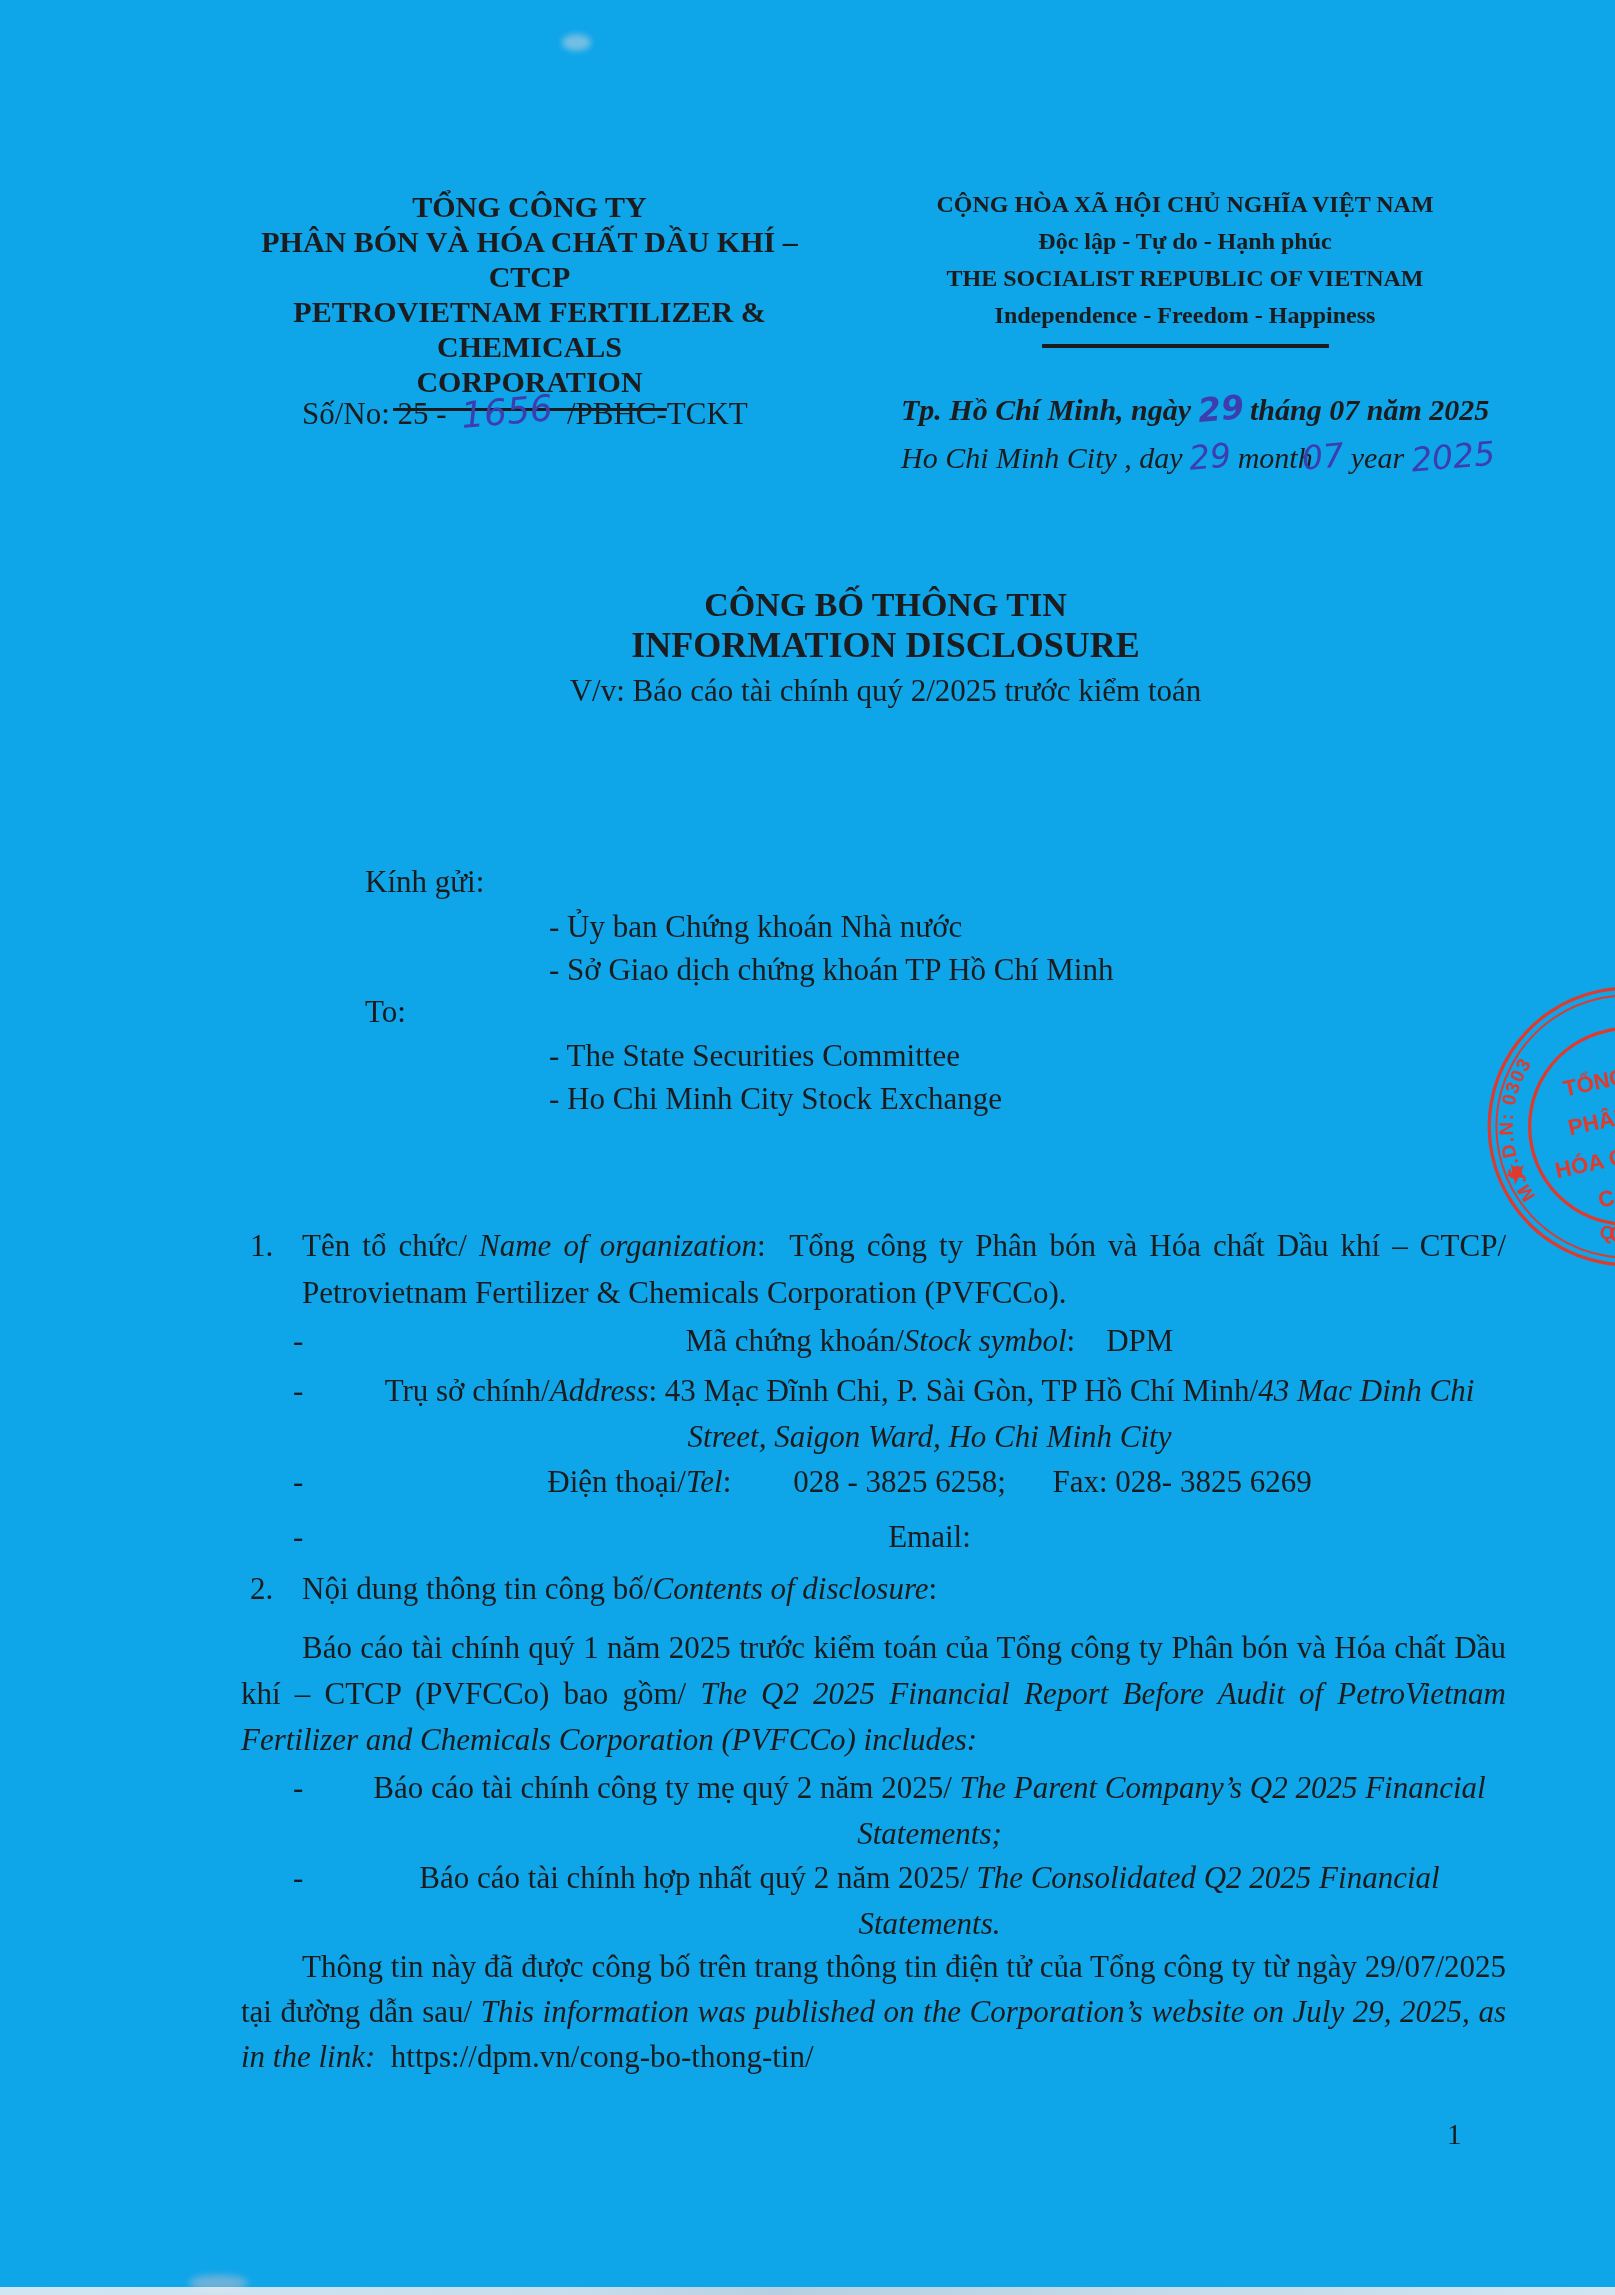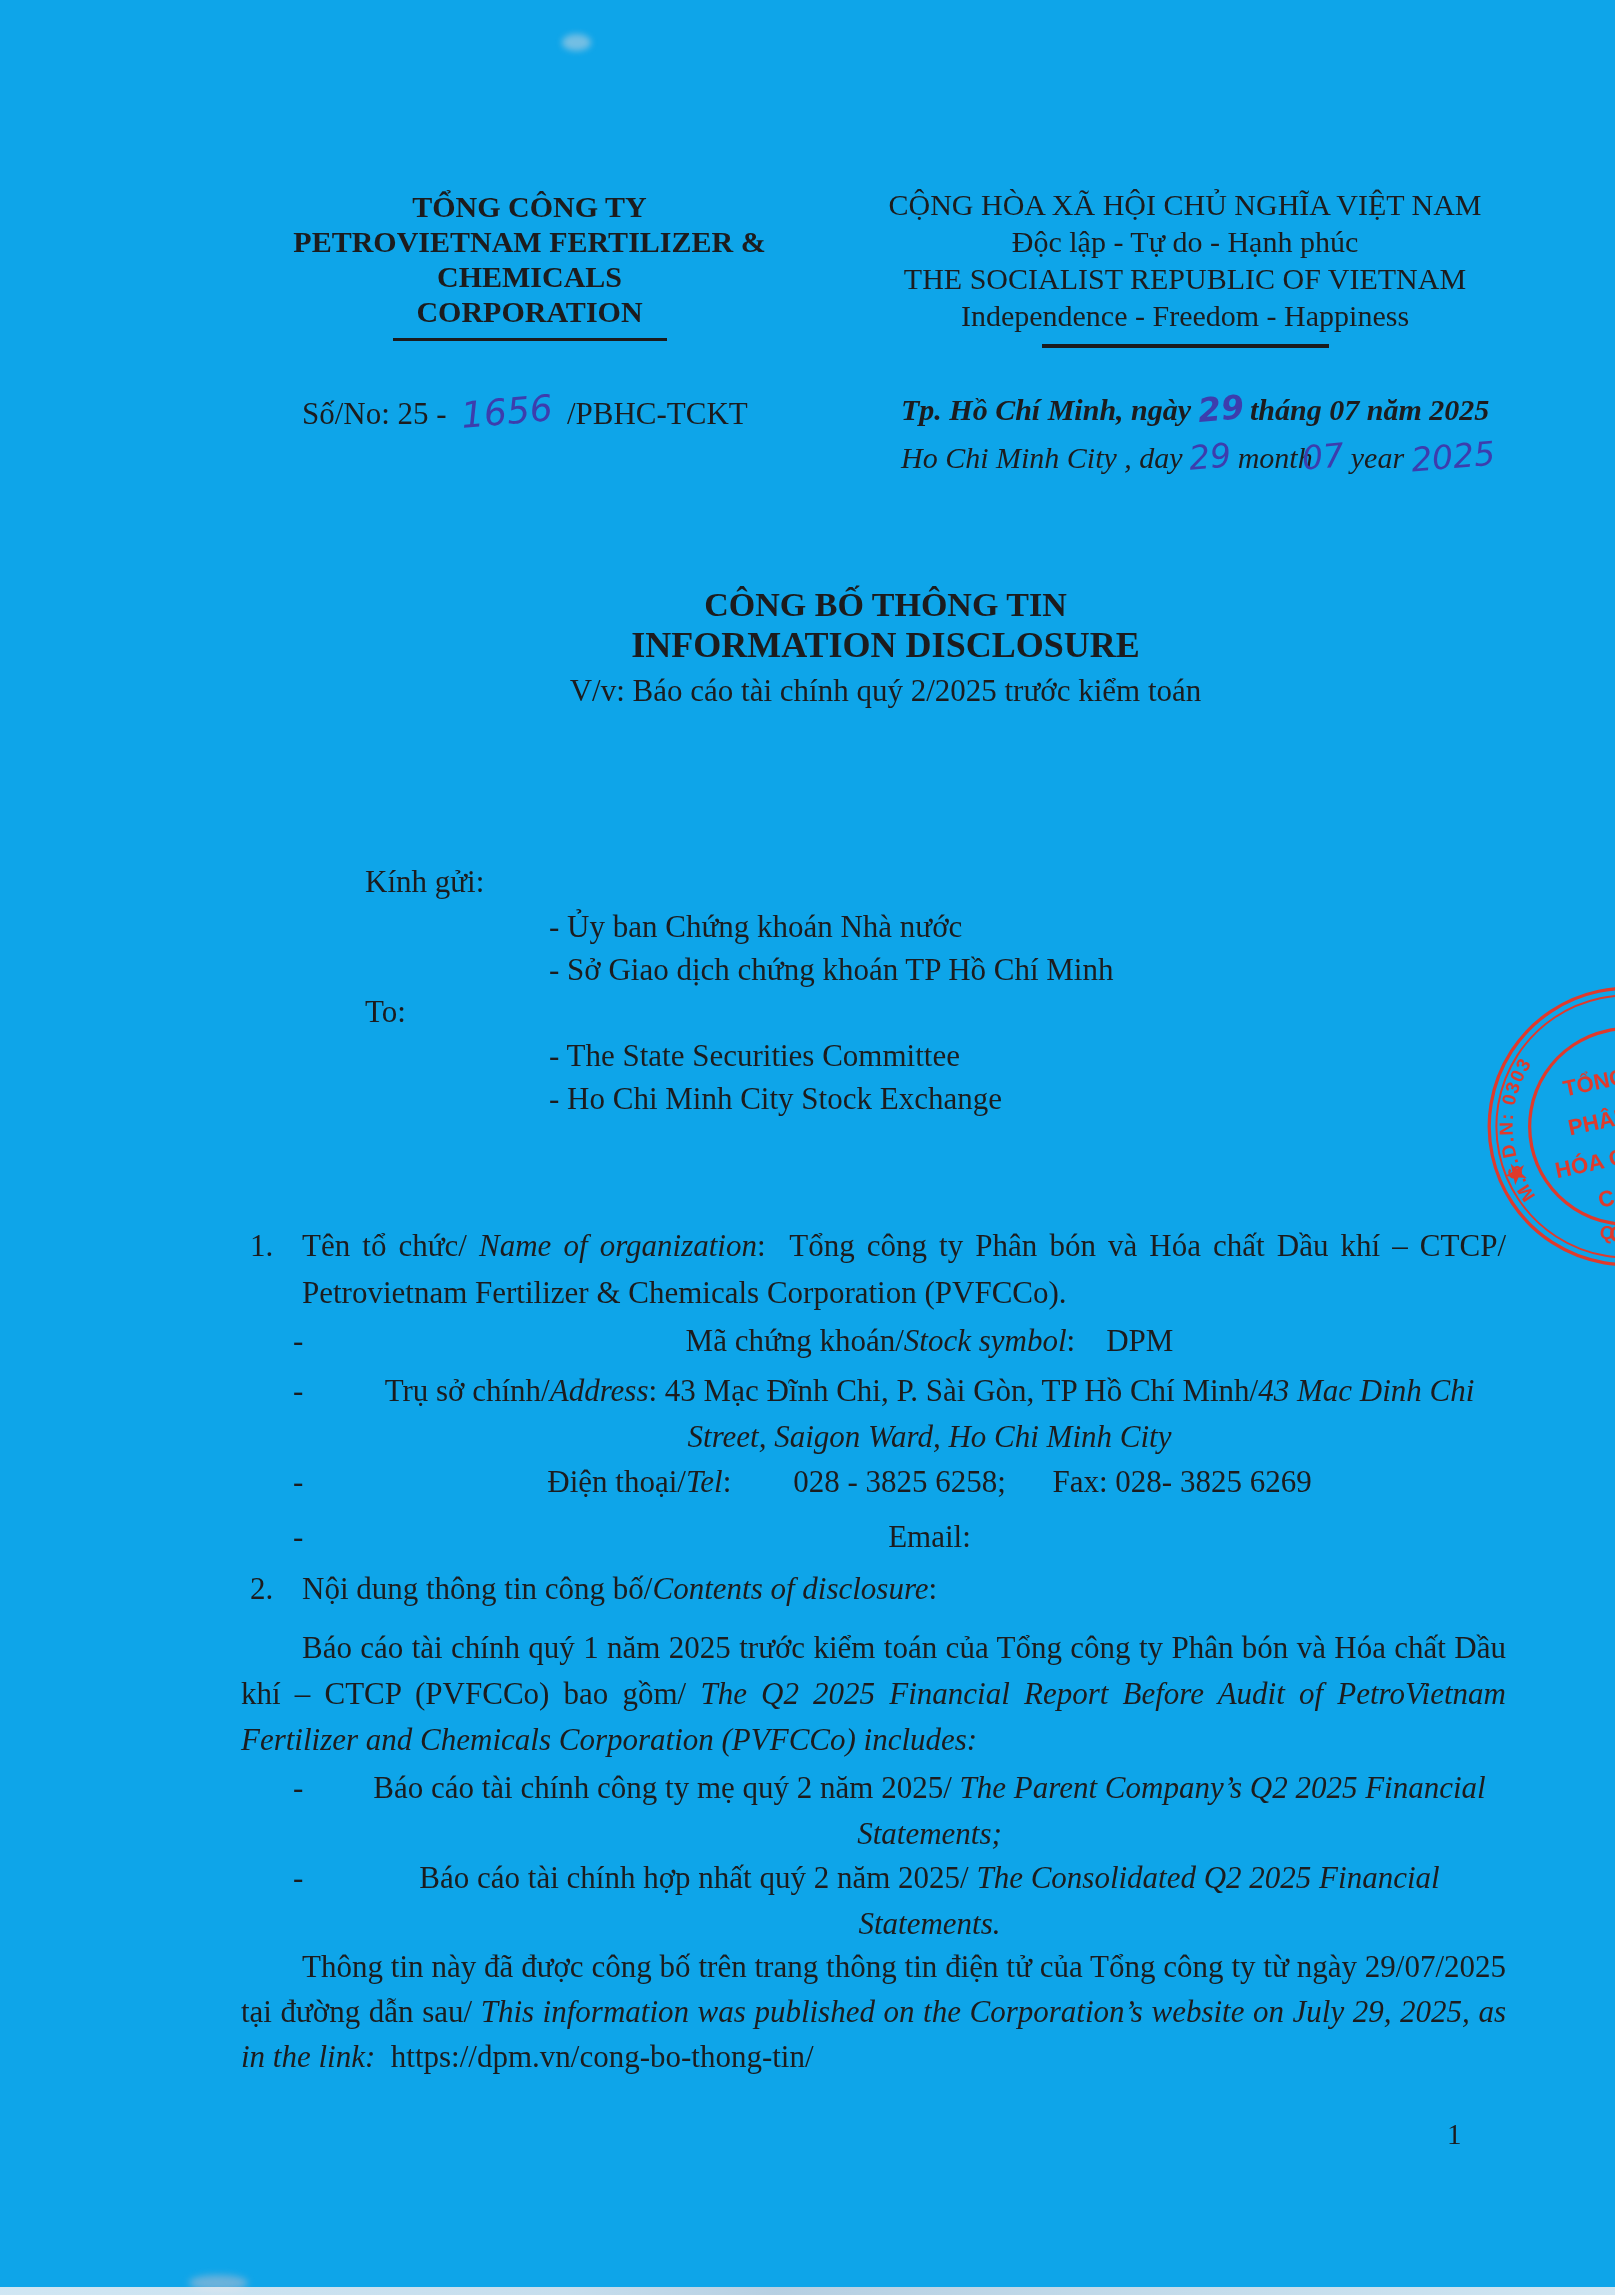--- a/index.html
+++ b/index.html
@@ -3,21 +3,21 @@
 <meta charset="utf-8">
 <style>
   html,body{margin:0;padding:0;background:#9a9aa0;}
   .page{position:relative;width:1616px;height:2295px;background:#0ea5e9;overflow:hidden;
         font-family:"Liberation Serif",serif;color:#1c1c1e;}
   
   .hdr-left{position:absolute;left:231px;top:189px;width:597px;text-align:center;
             font-weight:700;font-size:30px;line-height:35px;}
   .hdr-left .rule{width:274px;height:3.3px;background:#1b1b1d;margin:9px auto 0;}
   .hdr-right{position:absolute;left:859px;top:186px;width:652px;text-align:center;
-             font-weight:400;font-size:30px;line-height:37px;}
+             font-weight:700;font-size:24px;line-height:37px;}
   .hdr-right .rule{width:287px;height:3.3px;background:#1b1b1d;margin:10.4px auto 0;}
   
   .docnum{position:absolute;left:302px;top:391px;font-size:31px;}
   .hand{font-family:"DejaVu Sans",sans-serif;font-style:italic;color:#3d3dad;
         display:inline-block;transform:rotate(-5deg);font-size:36px;}
   .docnum .hand{margin:0 14.3px;}
   .dateblock{position:absolute;left:901px;top:385px;width:626px;font-size:30px;
              line-height:47px;font-style:italic;}
   .dateblock .dl1{font-weight:700;white-space:nowrap;}
   .dateblock .dl2{white-space:nowrap;}
@@ -70,20 +70,21 @@
   .band{position:absolute;left:0;bottom:0;width:100%;height:7.8px;opacity:.85;
         background:linear-gradient(90deg,#f2f2f5,#e7e8ee 35%,#d4d7e1 48%,#e2e4ea 70%,#f1f1f4);}
 </style>
 </head>
 <body>
 
 <div class="page">
 
   <div class="hdr-left">
     <div>TỔNG CÔNG TY</div>
+    <div>PHÂN BÓN VÀ HÓA CHẤT DẦU KHÍ – CTCP</div>
     <div>PETROVIETNAM FERTILIZER &amp; CHEMICALS</div>
     <div>CORPORATION</div>
     <div class="rule"></div>
   </div>
 
   <div class="hdr-right">
     <div>CỘNG HÒA XÃ HỘI CHỦ NGHĨA VIỆT NAM</div>
     <div>Độc lập - Tự do - Hạnh phúc</div>
     <div>THE SOCIALIST REPUBLIC OF VIETNAM</div>
     <div>Independence - Freedom - Happiness</div>

